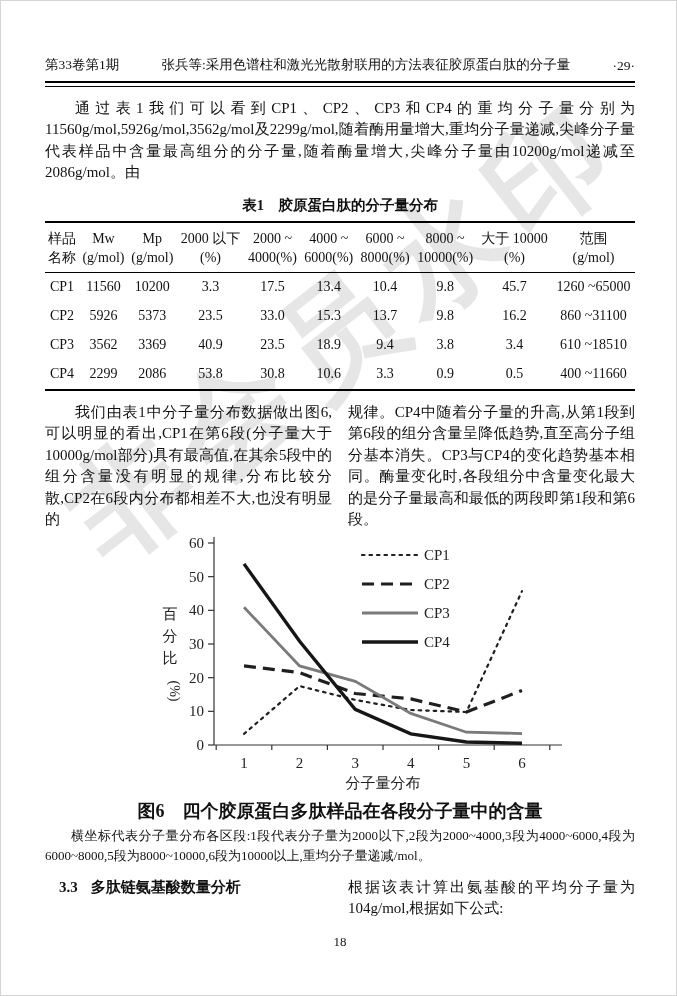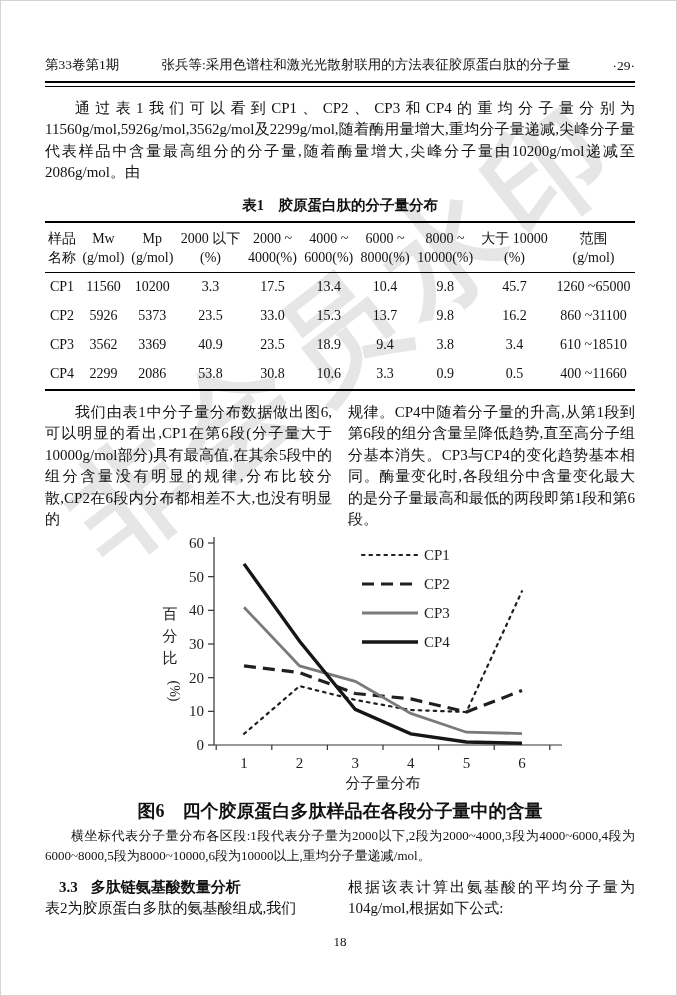--- a/index.html
+++ b/index.html
@@ -196,20 +196,19 @@
     </div>
 
     <div class="fig-cap">图6　四个胶原蛋白多肽样品在各段分子量中的含量</div>
     <div class="fig-note">横坐标代表分子量分布各区段:1段代表分子量为2000以下,2段为2000~4000,3段为4000~6000,4段为6000~8000,5段为8000~10000,6段为10000以上,重均分子量递减/mol。</div>
 
     <div class="cols">
       <div class="col">
         <div class="sec-head">
           <span class="sec-num">3.3</span><span>多肽链氨基酸数量分析</span>
         </div>
-        <p>表2为胶原蛋白多肽的氨基酸组成,我们</p>
       </div>
       <p class="col">根据该表计算出氨基酸的平均分子量为104g/mol,根据如下公式:</p>
     </div>
 
     <div class="pageno">18</div>
   </div>
 </div>
 
 </body></html>

